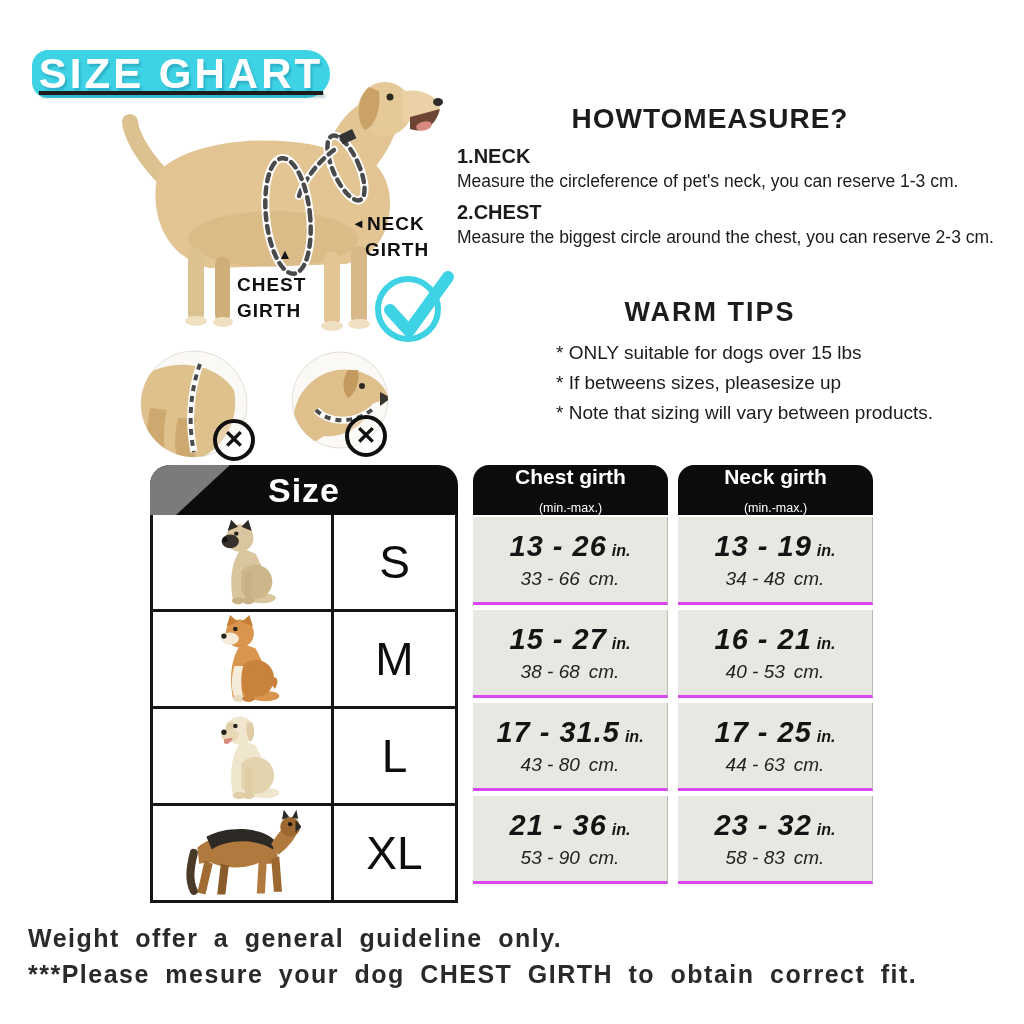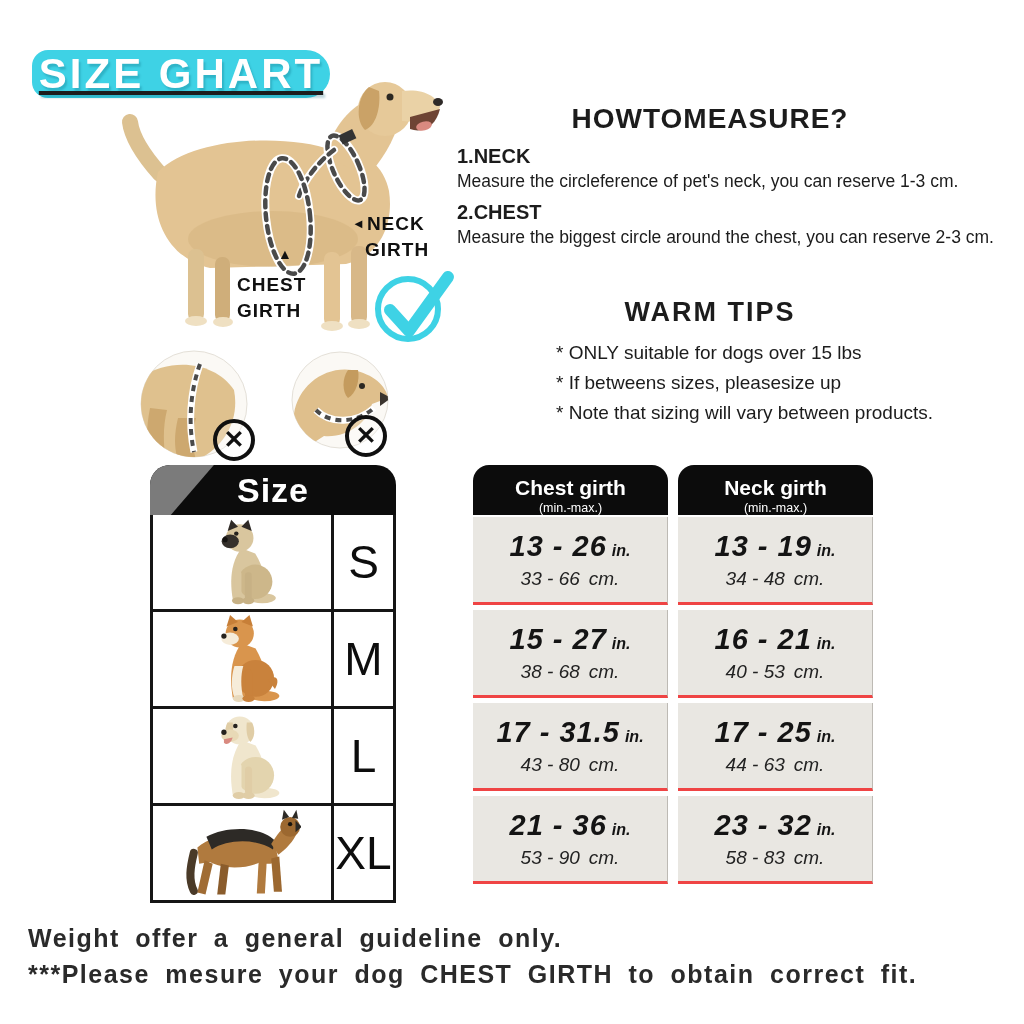--- a/index.html
+++ b/index.html
@@ -30,40 +30,40 @@
   
   #wt-head{left:480px;top:297px;width:460px;text-align:center;font-size:27px;font-weight:800;letter-spacing:2px;}
   .tip{font-size:19px;line-height:29px;}
 
   
   .xmark{width:34px;height:34px;border:4px solid #101010;border-radius:50%;
          display:flex;align-items:center;justify-content:center;background:rgba(255,255,255,.25);}
   .xmark span{font-size:25px;font-weight:900;color:#101010;line-height:1;margin-top:-2px;}
 
   
-  #left-table{left:150px;top:465px;width:246px;}
+  #left-table{left:150px;top:465px;width:308px;}
   #lt-header{position:relative;height:50px;background:var(--hdr);border-radius:20px 20px 0 0;
              overflow:hidden;display:flex;align-items:center;justify-content:center;}
   #lt-header span{color:#fff;font-size:34px;font-weight:bold;letter-spacing:1px;position:relative;z-index:2;}
   #lt-corner{position:absolute;left:0;top:0;width:100%;height:100%;z-index:1;}
   #lt-body{border:3px solid #151515;border-top:none;background:#fff;}
   .lt-row{display:flex;height:94px;border-bottom:3px solid #151515;}
   .lt-row:last-child{border-bottom:none;}
   .lt-dog{width:178px;border-right:3px solid #151515;display:flex;align-items:center;justify-content:center;}
   .lt-size{flex:1;display:flex;align-items:center;justify-content:center;font-size:46px;color:#0d0d0d;}
 
   
   .rcol{top:465px;width:195px;}
   #col-chest{left:473px;} #col-neck{left:678px;}
   .rcol-header{height:50px;background:var(--hdr);border-radius:16px 16px 0 0;color:#fff;
-               display:flex;flex-direction:column;align-items:center;justify-content:flex-end;gap:1px;}
+               display:flex;flex-direction:column;align-items:center;justify-content:space-between;gap:1px;}
   .rcol-title{font-size:21px;font-weight:bold;}
   .rcol-sub{font-size:12.5px;}
   .rcol-cells{margin-top:2px;display:flex;flex-direction:column;gap:5px;}
-  .rcell{height:85px;background:var(--cell);border-bottom:3px solid #ef4444;border-right:1px solid #bdbab4;
+  .rcell{height:85px;background:var(--cell);border-bottom:3px solid #d946ef;border-right:1px solid #bdbab4;
          display:flex;flex-direction:column;align-items:center;justify-content:center;gap:5px;}
   .rc-in{font-style:italic;font-weight:bold;font-size:29px;letter-spacing:1px;color:#141414;}
   .rc-in .unit{font-size:16px;margin-left:5px;letter-spacing:0;}
   .rc-cm{font-style:italic;font-size:19px;color:#222;}
   .rc-cm .unit{font-size:19px;margin-left:9px;}
 
   
   #footnote{left:28px;top:920px;width:975px;font-weight:bold;color:#2a2a2a;}
   #footnote div{font-size:25px;letter-spacing:1.5px;word-spacing:7px;line-height:36px;}
 </style>

